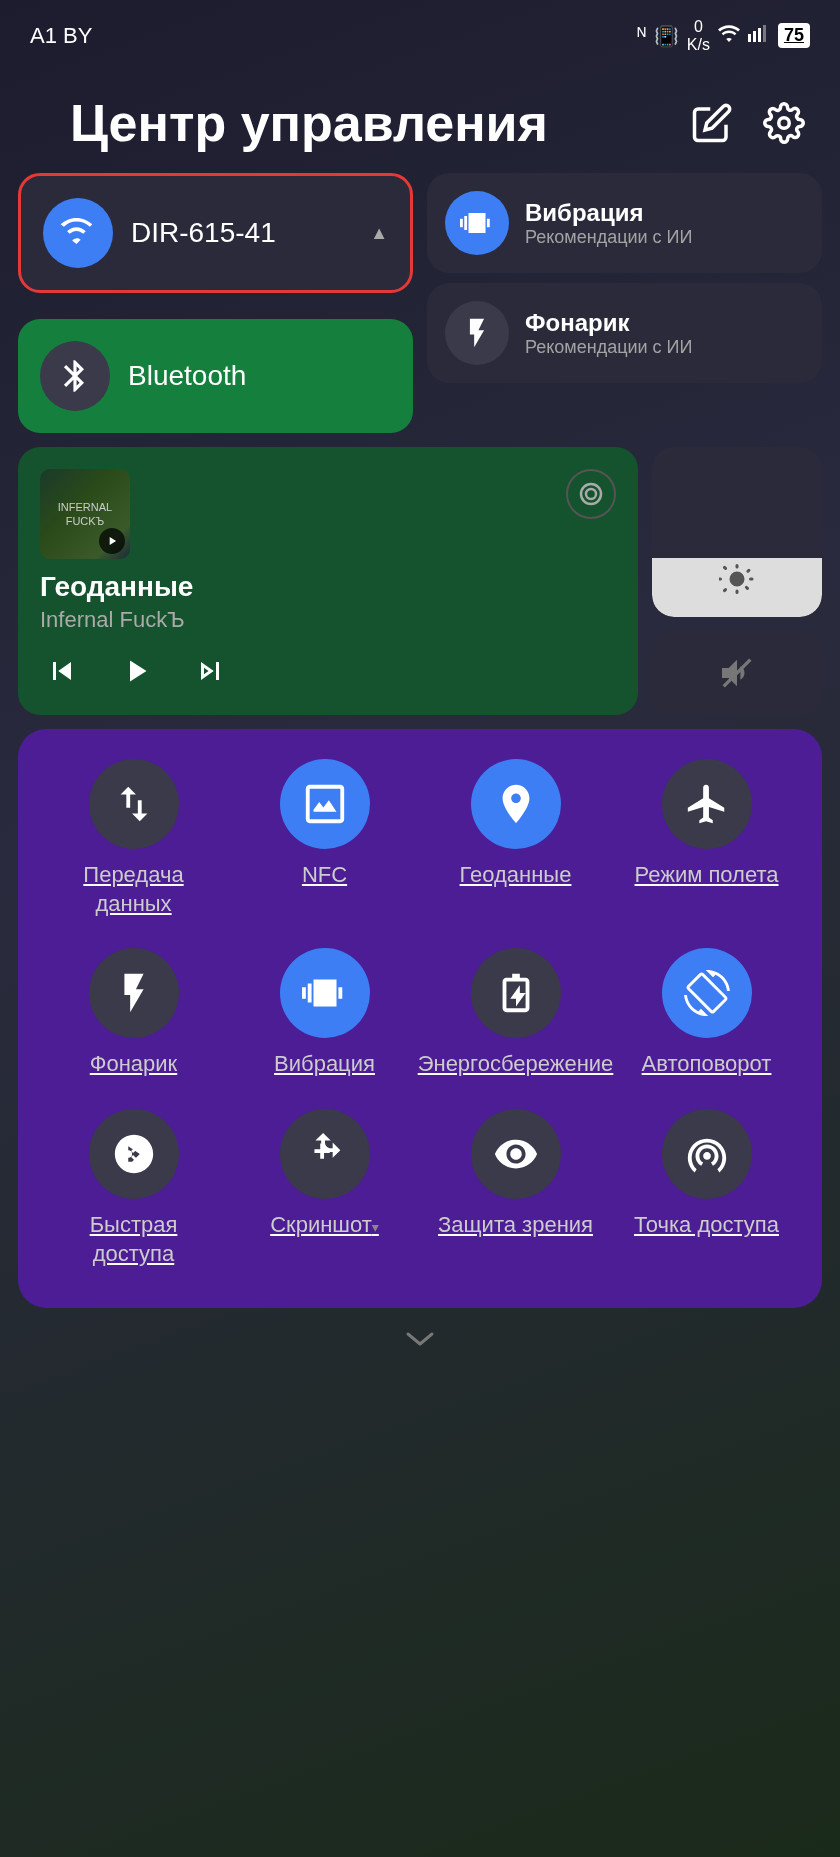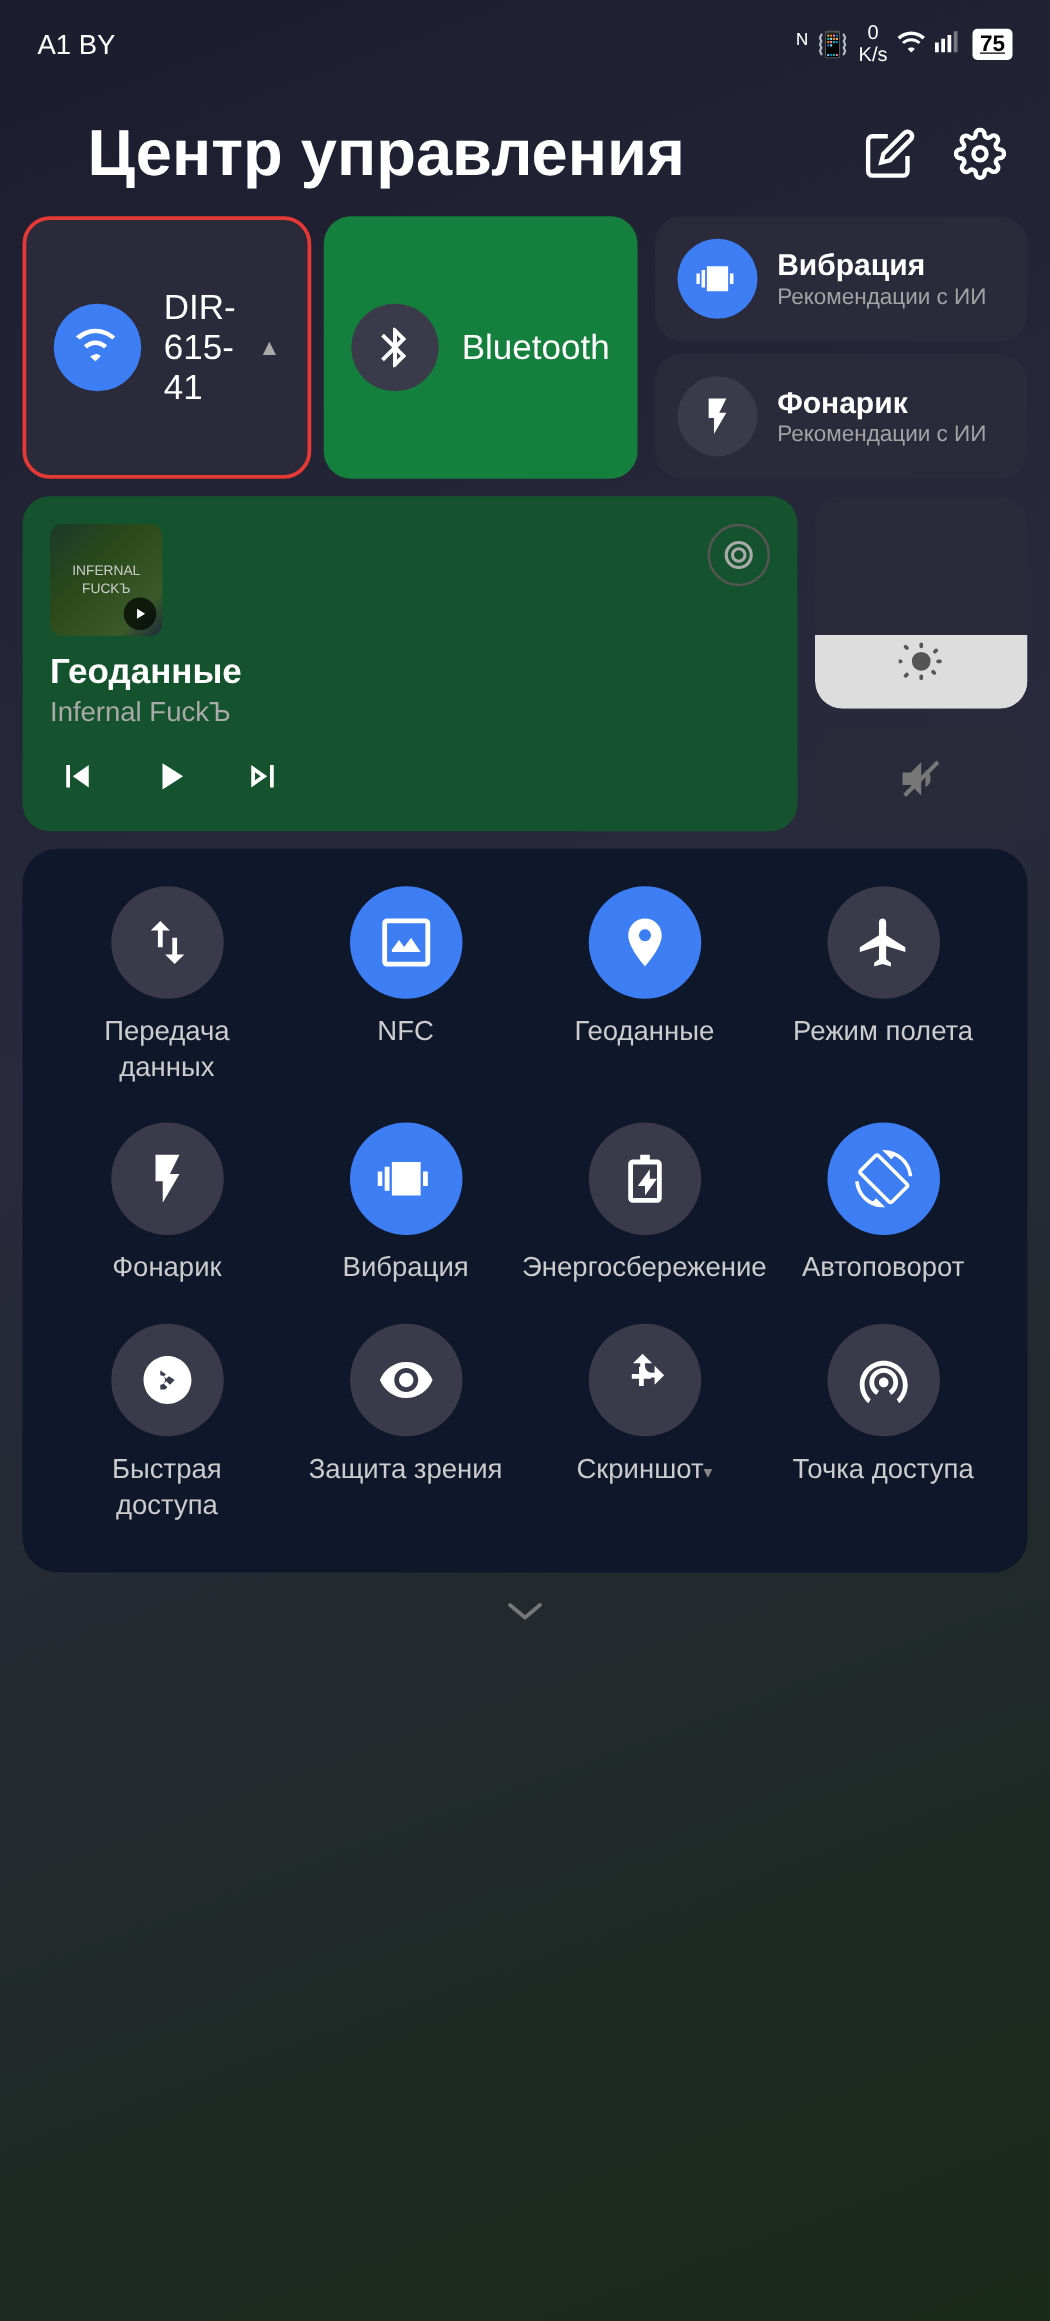--- a/index.html
+++ b/index.html
@@ -81,22 +81,22 @@
     .tiles-top {
       display: flex;
       gap: 14px;
       padding: 0 18px;
       margin-bottom: 14px;
     }
 
     
     .tile-left-col {
       display: flex;
-      flex-direction: row;
-      gap: 10px;
+      flex-direction: column;
+      gap: 26px;
       flex: 1;
     }
 
     
     .tile-wifi {
       background: #2a2a3a;
       border-radius: 22px;
       padding: 22px 22px;
       display: flex;
       align-items: center;
@@ -343,24 +343,25 @@
       cursor: pointer;
     }
     .tile-volume svg {
       width: 40px;
       height: 40px;
       fill: #777;
     }
 
     
     .grid-section {
-      background: #0f172a;
+      background: #4c1d95;
       border-radius: 28px;
       margin: 0 18px;
       padding: 30px 20px 10px;
+      text-decoration: underline;
     }
     .grid-row {
       display: flex;
       justify-content: space-around;
       margin-bottom: 30px;
     }
     .grid-item {
       display: flex;
       flex-direction: column;
       align-items: center;
@@ -648,33 +649,33 @@
           <line x1="11" y1="11" x2="13" y2="9" stroke="white" stroke-width="1.5"></line>
           <line x1="11" y1="13" x2="13" y2="15" stroke="white" stroke-width="1.5"></line>
         </svg>
       </div>
       <span class="grid-label">Быстрая доступа</span>
     </div>
 
     <div class="grid-item">
       <div class="grid-icon-circle">
         <svg viewBox="0 0 24 24" fill="white">
+          <path d="M9.5 6.5v3h-3v2h3v3h2v-3h3v-2h-3v-3h-2zM11 1L7 5h3v1c0 2.8 2.2 5 5 5h1v3l4-4-4-4v3h-1c-1.65 0-3-1.35-3-3V5h3l-4-4z"></path>
+        </svg>
+      </div>
+      <span class="grid-label" style="position:relative">Скриншот<span style="font-size:14px;color:#888">▾</span></span>
+    </div>
+
+    <div class="grid-item">
+      <div class="grid-icon-circle">
+        <svg viewBox="0 0 24 24" fill="white">
           <path d="M12 4.5C7 4.5 2.73 7.61 1 12c1.73 4.39 6 7.5 11 7.5s9.27-3.11 11-7.5c-1.73-4.39-6-7.5-11-7.5zM12 17c-2.76 0-5-2.24-5-5s2.24-5 5-5 5 2.24 5 5-2.24 5-5 5zm0-8c-1.66 0-3 1.34-3 3s1.34 3 3 3 3-1.34 3-3-1.34-3-3-3z"></path>
         </svg>
       </div>
       <span class="grid-label">Защита зрения</span>
-    </div>
-
-    <div class="grid-item">
-      <div class="grid-icon-circle">
-        <svg viewBox="0 0 24 24" fill="white">
-          <path d="M9.5 6.5v3h-3v2h3v3h2v-3h3v-2h-3v-3h-2zM11 1L7 5h3v1c0 2.8 2.2 5 5 5h1v3l4-4-4-4v3h-1c-1.65 0-3-1.35-3-3V5h3l-4-4z"></path>
-        </svg>
-      </div>
-      <span class="grid-label" style="position:relative">Скриншот<span style="font-size:14px;color:#888">▾</span></span>
     </div>
 
     <div class="grid-item">
       <div class="grid-icon-circle">
         <svg viewBox="0 0 24 24" fill="white">
           <path d="M12 11c-1.1 0-2 .9-2 2s.9 2 2 2 2-.9 2-2-.9-2-2-2zm6 2c0-3.31-2.69-6-6-6s-6 2.69-6 6c0 2.22 1.21 4.15 3 5.19l1-1.74C8.76 15.77 8 14.48 8 13c0-2.21 1.79-4 4-4s4 1.79 4 4c0 1.48-.76 2.77-1.92 3.45l1 1.74C16.79 17.15 18 15.22 18 13zm-6-9C6.48 4 2 8.48 2 14c0 3.07 1.38 5.82 3.56 7.68l1.02-1.68C4.96 18.52 4 16.37 4 14c0-4.41 3.59-8 8-8s8 3.59 8 8c0 2.37-.96 4.52-2.58 6l1.02 1.68C20.62 19.82 22 17.07 22 14c0-5.52-4.48-10-10-10z"></path>
         </svg>
       </div>
       <span class="grid-label">Точка доступа</span>
     </div>

